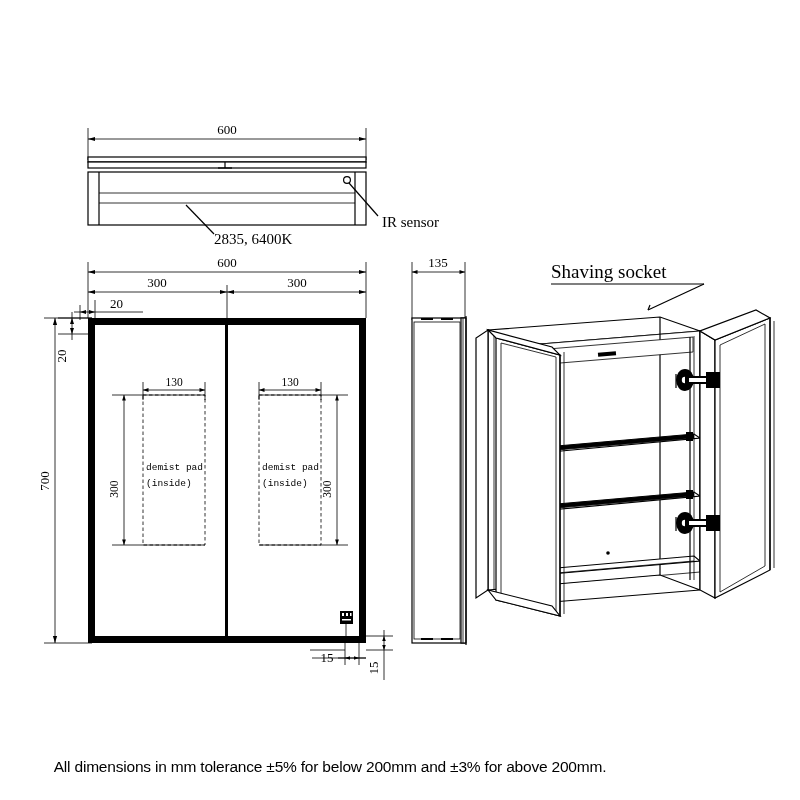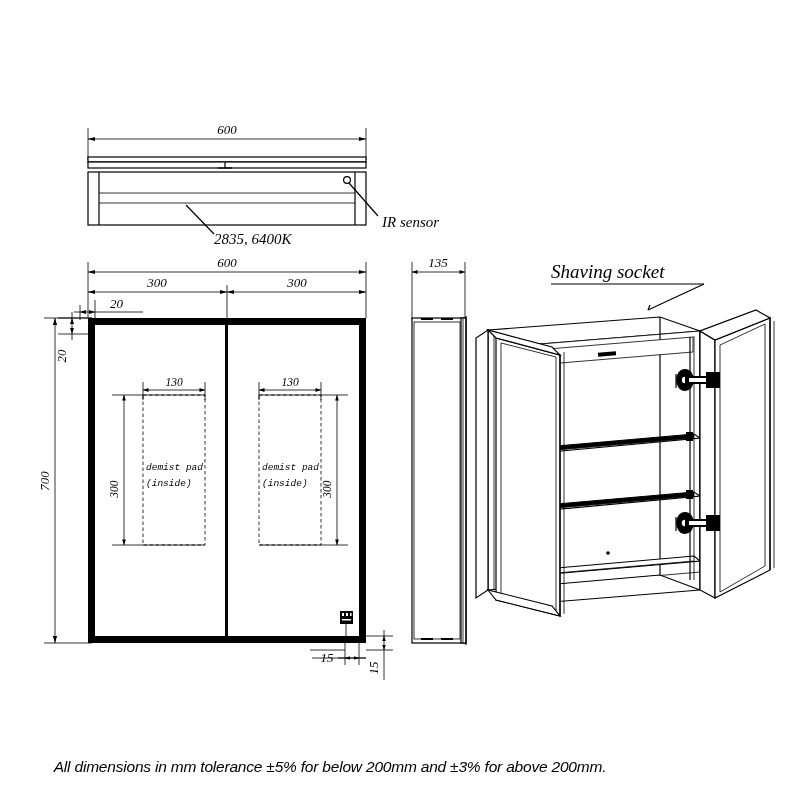--- a/index.html
+++ b/index.html
@@ -13,21 +13,20 @@
     height: 800px;
     overflow: hidden;
     font-family: "Liberation Serif", serif;
     color: #000000;
   }
   #sheet {
     position: relative;
     width: 800px;
     height: 800px;
     background: #ffffff;
-    font-style: italic;
   }
   #sheet svg {
     position: absolute;
     top: 0;
     left: 0;
     width: 800px;
     height: 800px;
   }
   .caption {
     position: absolute;

